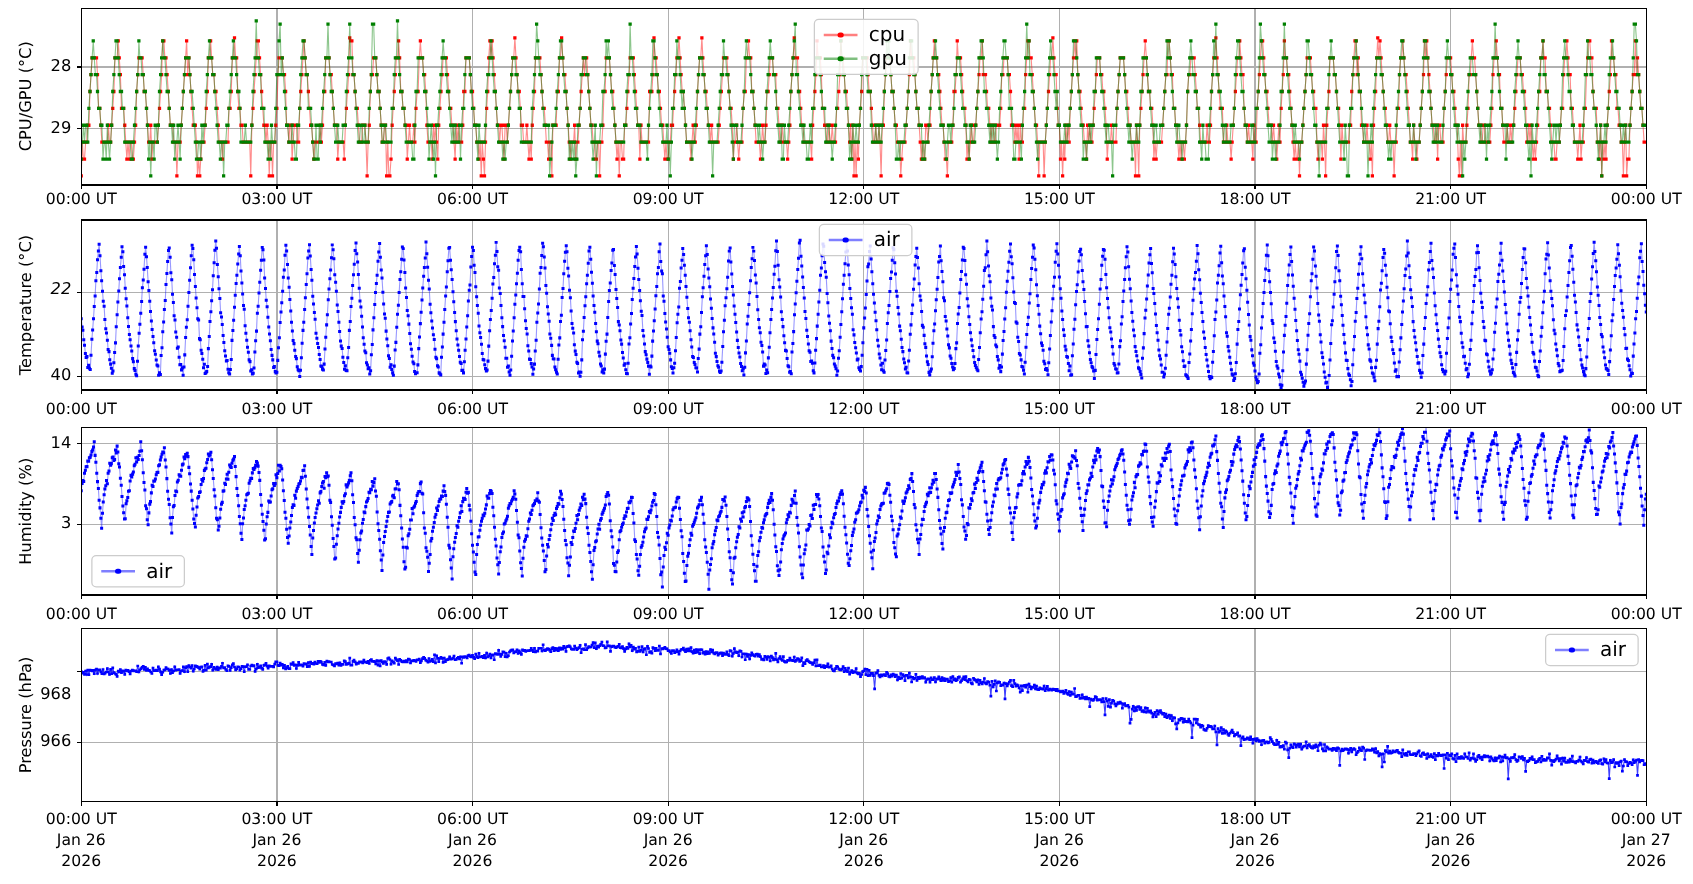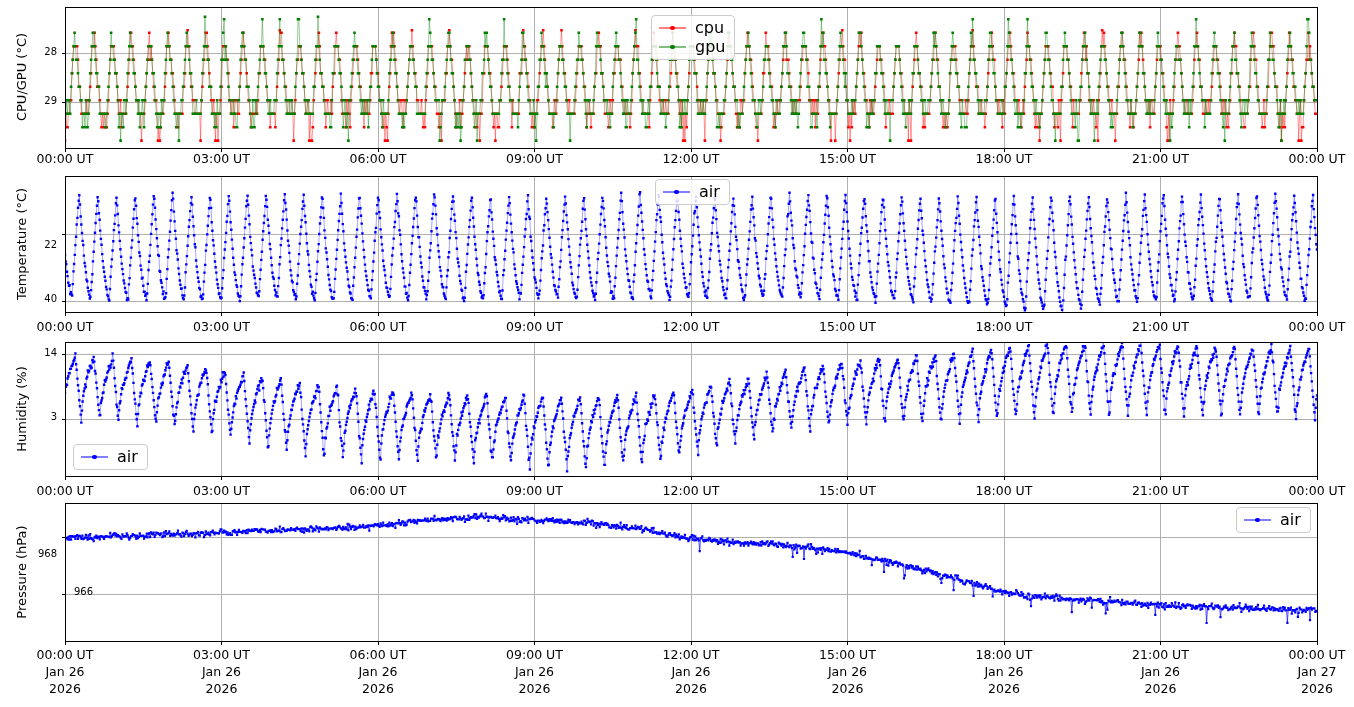--- a/index.html
+++ b/index.html
@@ -16,21 +16,21 @@
     position:absolute;left:14px;
     writing-mode:vertical-rl;
     transform:translateY(-50%) rotate(180deg);
     font-size:13px;color:#000;white-space:nowrap;
   }
   .tick-label{
     position:absolute;font-size:12.5px;color:#000;
     text-align:center;white-space:pre-line;line-height:17px;
   }
   .ytick-label{
-    position:absolute;font-size:10px;color:#000;
+    position:absolute;font-size:13px;color:#000;
     text-align:right;white-space:nowrap;
   }
   .legend{
     position:absolute;z-index:3;
     background:rgba(255,255,255,0.85);
     border:1px solid #cccccc;border-radius:4px;
     padding:4px 9px 4px 7px;
     display:flex;flex-direction:column;gap:3px;
   }
   .lg-entry{display:flex;align-items:center;gap:9px;font-size:16px;line-height:16px;}
@@ -235,21 +235,21 @@
     <div class="tick-label" style="left: 5px; top: 318px; width: 120px;">00:00 UT</div>
     <div class="tick-label" style="left: 161.5px; top: 318px; width: 120px;">03:00 UT</div>
     <div class="tick-label" style="left: 318px; top: 318px; width: 120px;">06:00 UT</div>
     <div class="tick-label" style="left: 474.5px; top: 318px; width: 120px;">09:00 UT</div>
     <div class="tick-label" style="left: 631px; top: 318px; width: 120px;">12:00 UT</div>
     <div class="tick-label" style="left: 787.5px; top: 318px; width: 120px;">15:00 UT</div>
     <div class="tick-label" style="left: 944px; top: 318px; width: 120px;">18:00 UT</div>
     <div class="tick-label" style="left: 1100.5px; top: 318px; width: 120px;">21:00 UT</div>
     <div class="tick-label" style="left: 1257px; top: 318px; width: 120px;">00:00 UT</div>
     <div class="ytick-label" style="left: 0px; width: 57px; top: 293.254px;">40</div>
-    <div class="ytick-label" style="left: 0px; width: 57px; top: 239px;">22</div>
+    <div class="ytick-label" style="left: 0px; width: 57px; top: 224px; font-style: italic;">22</div>
     <div class="tick-label" style="left: 5px; top: 482px; width: 120px;">00:00 UT</div>
     <div class="tick-label" style="left: 161.5px; top: 482px; width: 120px;">03:00 UT</div>
     <div class="tick-label" style="left: 318px; top: 482px; width: 120px;">06:00 UT</div>
     <div class="tick-label" style="left: 474.5px; top: 482px; width: 120px;">09:00 UT</div>
     <div class="tick-label" style="left: 631px; top: 482px; width: 120px;">12:00 UT</div>
     <div class="tick-label" style="left: 787.5px; top: 482px; width: 120px;">15:00 UT</div>
     <div class="tick-label" style="left: 944px; top: 482px; width: 120px;">18:00 UT</div>
     <div class="tick-label" style="left: 1100.5px; top: 482px; width: 120px;">21:00 UT</div>
     <div class="tick-label" style="left: 1257px; top: 482px; width: 120px;">00:00 UT</div>
     <div class="ytick-label" style="left: 0px; width: 57px; top: 411.494px;">3</div>
@@ -274,15 +274,15 @@
 2026</div>
     <div class="tick-label" style="left: 944px; top: 646px; width: 120px;">18:00 UT
 Jan 26
 2026</div>
     <div class="tick-label" style="left: 1100.5px; top: 646px; width: 120px;">21:00 UT
 Jan 26
 2026</div>
     <div class="tick-label" style="left: 1257px; top: 646px; width: 120px;">00:00 UT
 Jan 27
 2026</div>
-    <div class="ytick-label" style="left: 0px; width: 57px; top: 586.052px; margin-left: 36px;">966</div>
+    <div class="ytick-label" style="left: 0px; width: 57px; top: 586.052px;">966</div>
     <div class="ytick-label" style="left: 0px; width: 57px; top: 548px;">968</div>
   </div>
 
 </body></html>

